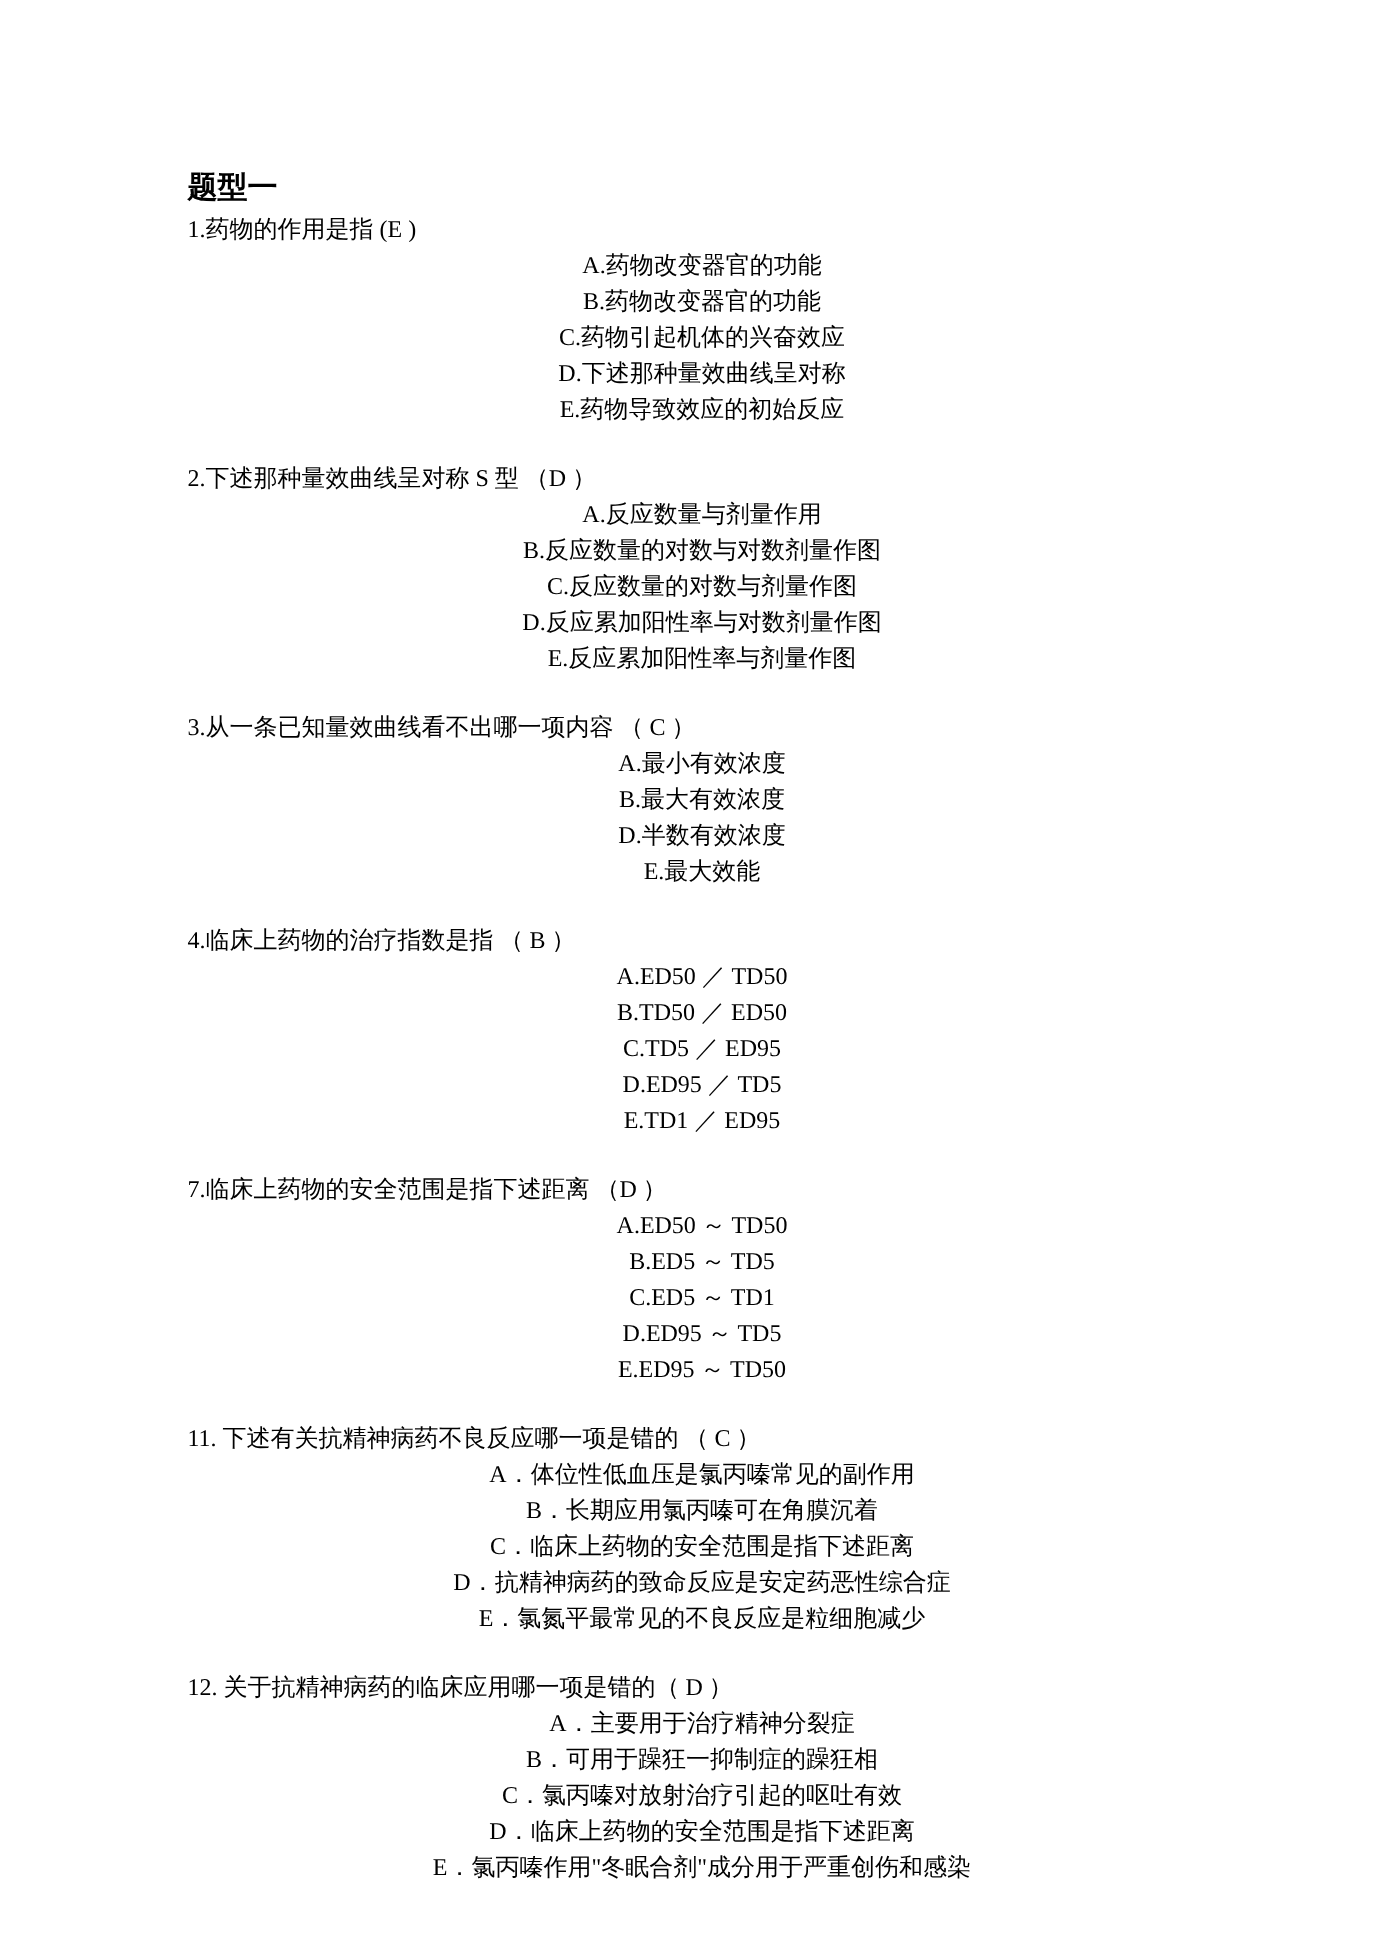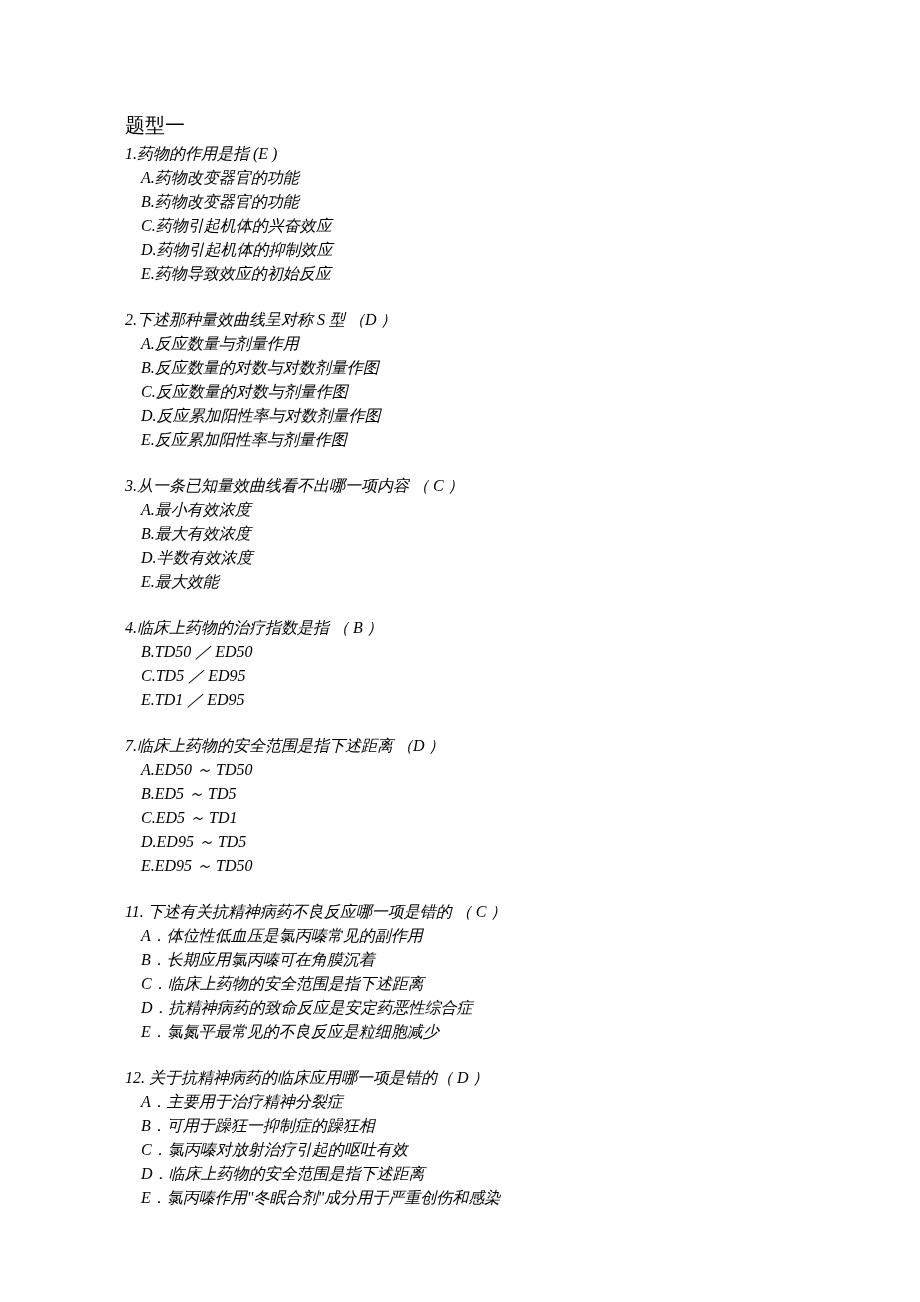--- a/index.html
+++ b/index.html
@@ -11,48 +11,48 @@
     line-height: 1.5;
     color: #000;
   }
   .page {
     width: 920px;
     min-height: 1302px;
     padding: 110px 125px 60px 125px;
     box-sizing: border-box;
   }
   .title {
-    font-weight: normal;
+    font-weight: bold;
     font-size: 20px;
     margin-bottom: 2px;
   }
   .question {
     margin-bottom: 22px;
-    font-style: italic;
   }
   .q-stem {
     margin-bottom: 0;
   }
   .q-opt {
     padding-left: 1em;
+    text-align: center;
   }
 </style>
 </head>
 <body>
 
 <div class="page">
 
   <div class="title">题型一</div>
 
   <div class="question">
     <div class="q-stem">1.药物的作用是指   (E )</div>
     <div class="q-opt">A.药物改变器官的功能</div>
     <div class="q-opt">B.药物改变器官的功能</div>
     <div class="q-opt">C.药物引起机体的兴奋效应</div>
-    <div class="q-opt">D.药物引起机体的抑制效应</div>
+    <div class="q-opt">D.下述那种量效曲线呈对称</div>
     <div class="q-opt">E.药物导致效应的初始反应</div>
   </div>
 
   <div class="question">
     <div class="q-stem">2.下述那种量效曲线呈对称 S 型   （D ）</div>
     <div class="q-opt">A.反应数量与剂量作用</div>
     <div class="q-opt">B.反应数量的对数与对数剂量作图</div>
     <div class="q-opt">C.反应数量的对数与剂量作图</div>
     <div class="q-opt">D.反应累加阳性率与对数剂量作图</div>
     <div class="q-opt">E.反应累加阳性率与剂量作图</div>
@@ -61,22 +61,24 @@
   <div class="question">
     <div class="q-stem">3.从一条已知量效曲线看不出哪一项内容   （ C  ）</div>
     <div class="q-opt">A.最小有效浓度</div>
     <div class="q-opt">B.最大有效浓度</div>
     <div class="q-opt">D.半数有效浓度</div>
     <div class="q-opt">E.最大效能</div>
   </div>
 
   <div class="question">
     <div class="q-stem">4.临床上药物的治疗指数是指   （ B  ）</div>
+    <div class="q-opt">A.ED50 ／ TD50</div>
     <div class="q-opt">B.TD50 ／ ED50</div>
     <div class="q-opt">C.TD5  ／ ED95</div>
+    <div class="q-opt">D.ED95 ／ TD5</div>
     <div class="q-opt">E.TD1  ／ ED95</div>
   </div>
 
   <div class="question">
     <div class="q-stem">7.临床上药物的安全范围是指下述距离   （D ）</div>
     <div class="q-opt">A.ED50 ～ TD50</div>
     <div class="q-opt">B.ED5  ～ TD5</div>
     <div class="q-opt">C.ED5  ～ TD1</div>
     <div class="q-opt">D.ED95 ～ TD5</div>
     <div class="q-opt">E.ED95 ～ TD50</div>

